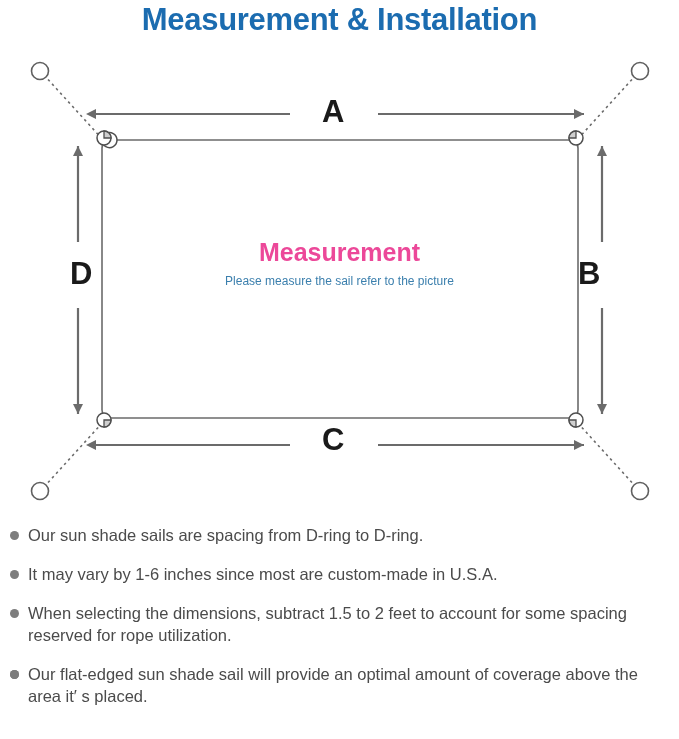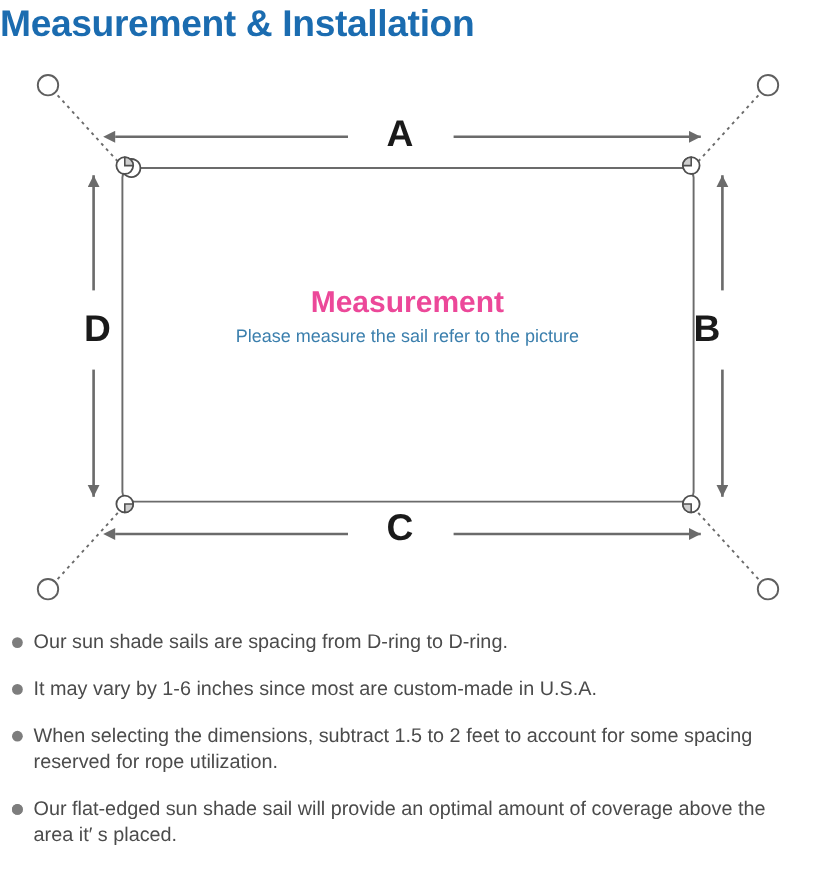--- a/index.html
+++ b/index.html
@@ -14,21 +14,21 @@
     font-family: "Liberation Sans", sans-serif;
     overflow: hidden;
   }
 
   
   #page-title {
     position: absolute;
     left: 0;
     top: 0;
     width: 679px;
-    text-align: left;
+    text-align: center;
     font-size: 31px;
     font-weight: bold;
     color: #1b6cb0;
     letter-spacing: -0.3px;
     line-height: 40px;
   }
 
   
   #diagram {
     position: absolute;
@@ -62,21 +62,21 @@
     width: 679px;
     text-align: center;
   }
   #measurement-heading {
     font-size: 25px;
     font-weight: bold;
     color: #ec4899;
     line-height: 32px;
   }
   #measurement-sub {
-    font-size: 15px;
+    font-size: 12px;
     color: #3b7fad;
     line-height: 22px;
     margin-top: 2px;
   }
 
   
   #notes {
     position: absolute;
     left: 0;
     top: 524px;

